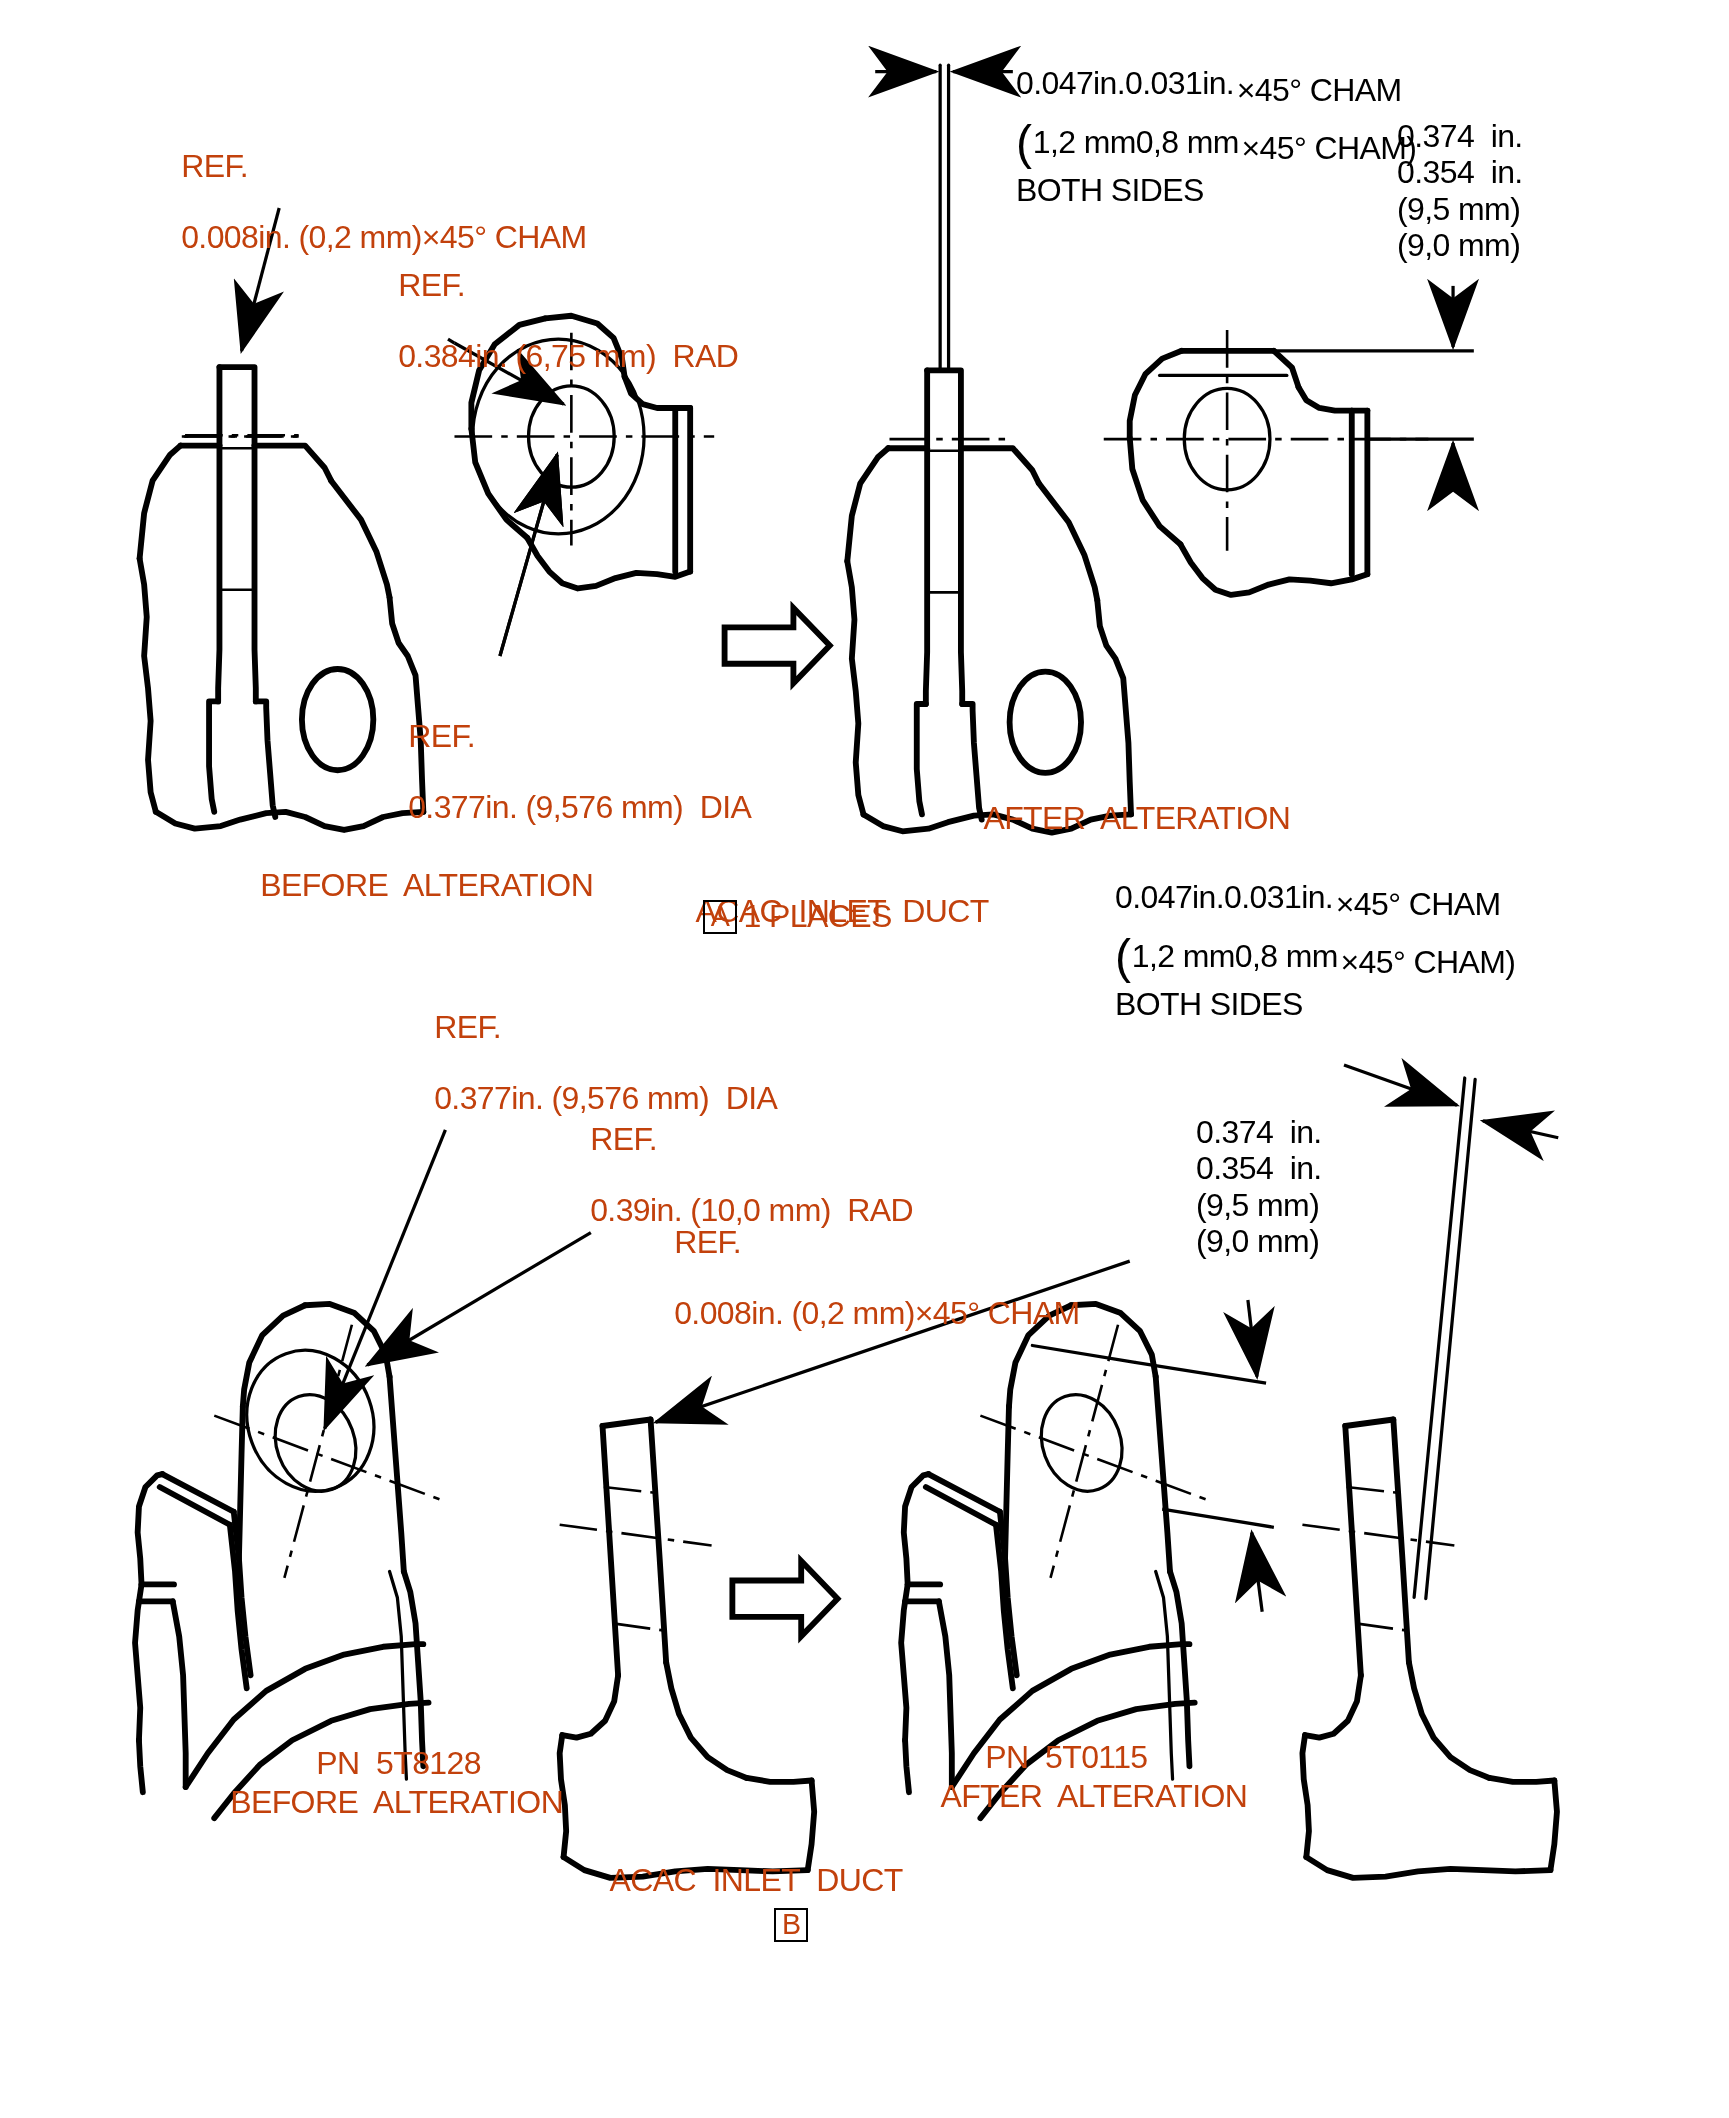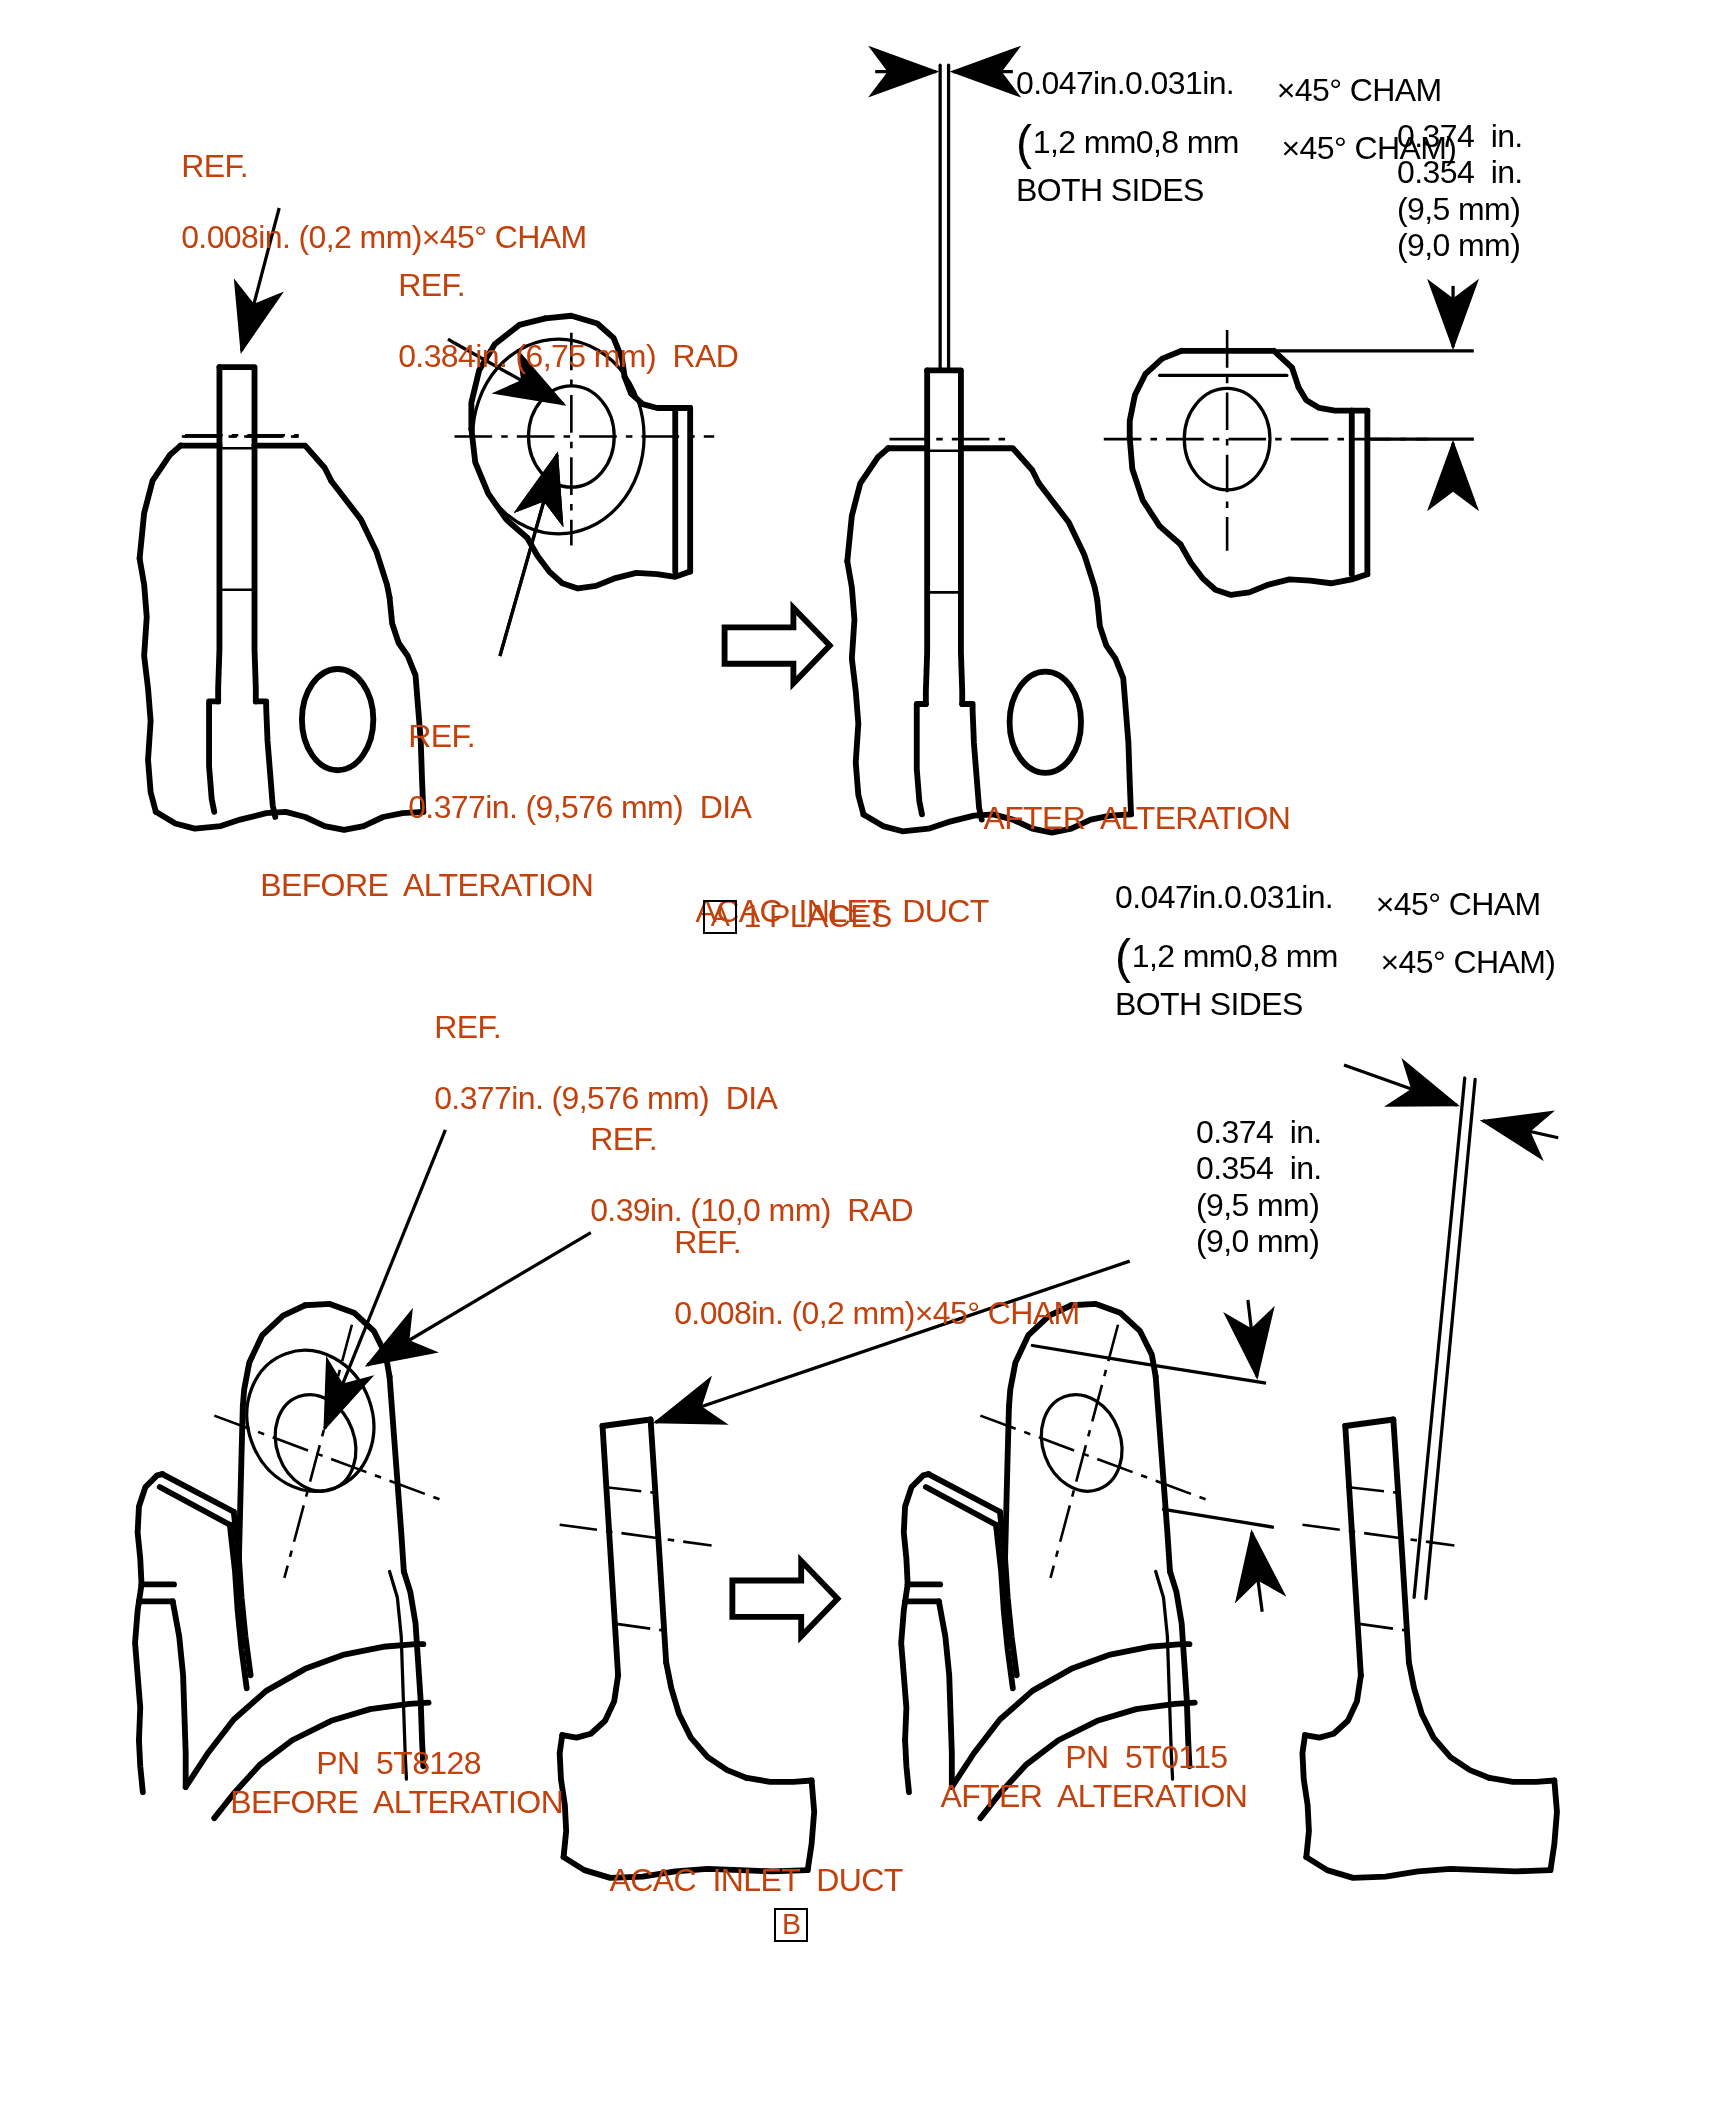--- a/index.html
+++ b/index.html
@@ -50,21 +50,20 @@
   .paren {
     font-size: 48px;
     line-height: 0.9;
     margin-right: 1.3px;
     font-weight: 400;
   }
   .suffix {
     align-self: flex-end;
     padding-bottom: 3.9px;
     padding-left: 2.6px;
-    margin-left: 40px;
   }
   .boxletter {
     display: inline-block;
     border: 2.6px solid #000;
     padding: 0px 5.8px 1.3px 5.8px;
     line-height: 1.02;
     font-size: 28.6px;
     margin-right: 6.5px;
   }
   svg.layer {
@@ -448,21 +447,21 @@
     <span>0.008in. (0,2 mm)×45° CHAM</span>
   </div>
 
   <div class="txt t-lg" style="left:283px; top:1710px;">
     <span>PN  5T8128</span>
   </div>
   <div class="txt t-lg" style="left:197px; top:1749px;">
     <span>BEFORE  ALTERATION</span>
   </div>
 
-  <div class="txt t-lg" style="left:1032px; top:1704px;">
+  <div class="txt t-lg" style="left:952px; top:1704px;">
     <span>PN  5T0115</span>
   </div>
   <div class="txt t-lg" style="left:909px; top:1743px;">
     <span>AFTER  ALTERATION</span>
   </div>
 
   <div class="txt t-lg" style="left:578px; top:1827px;">
     <span>ACAC  INLET  DUCT</span>
   </div>
   <div class="txt t-lg" style="left:741px; top:1870px;">

